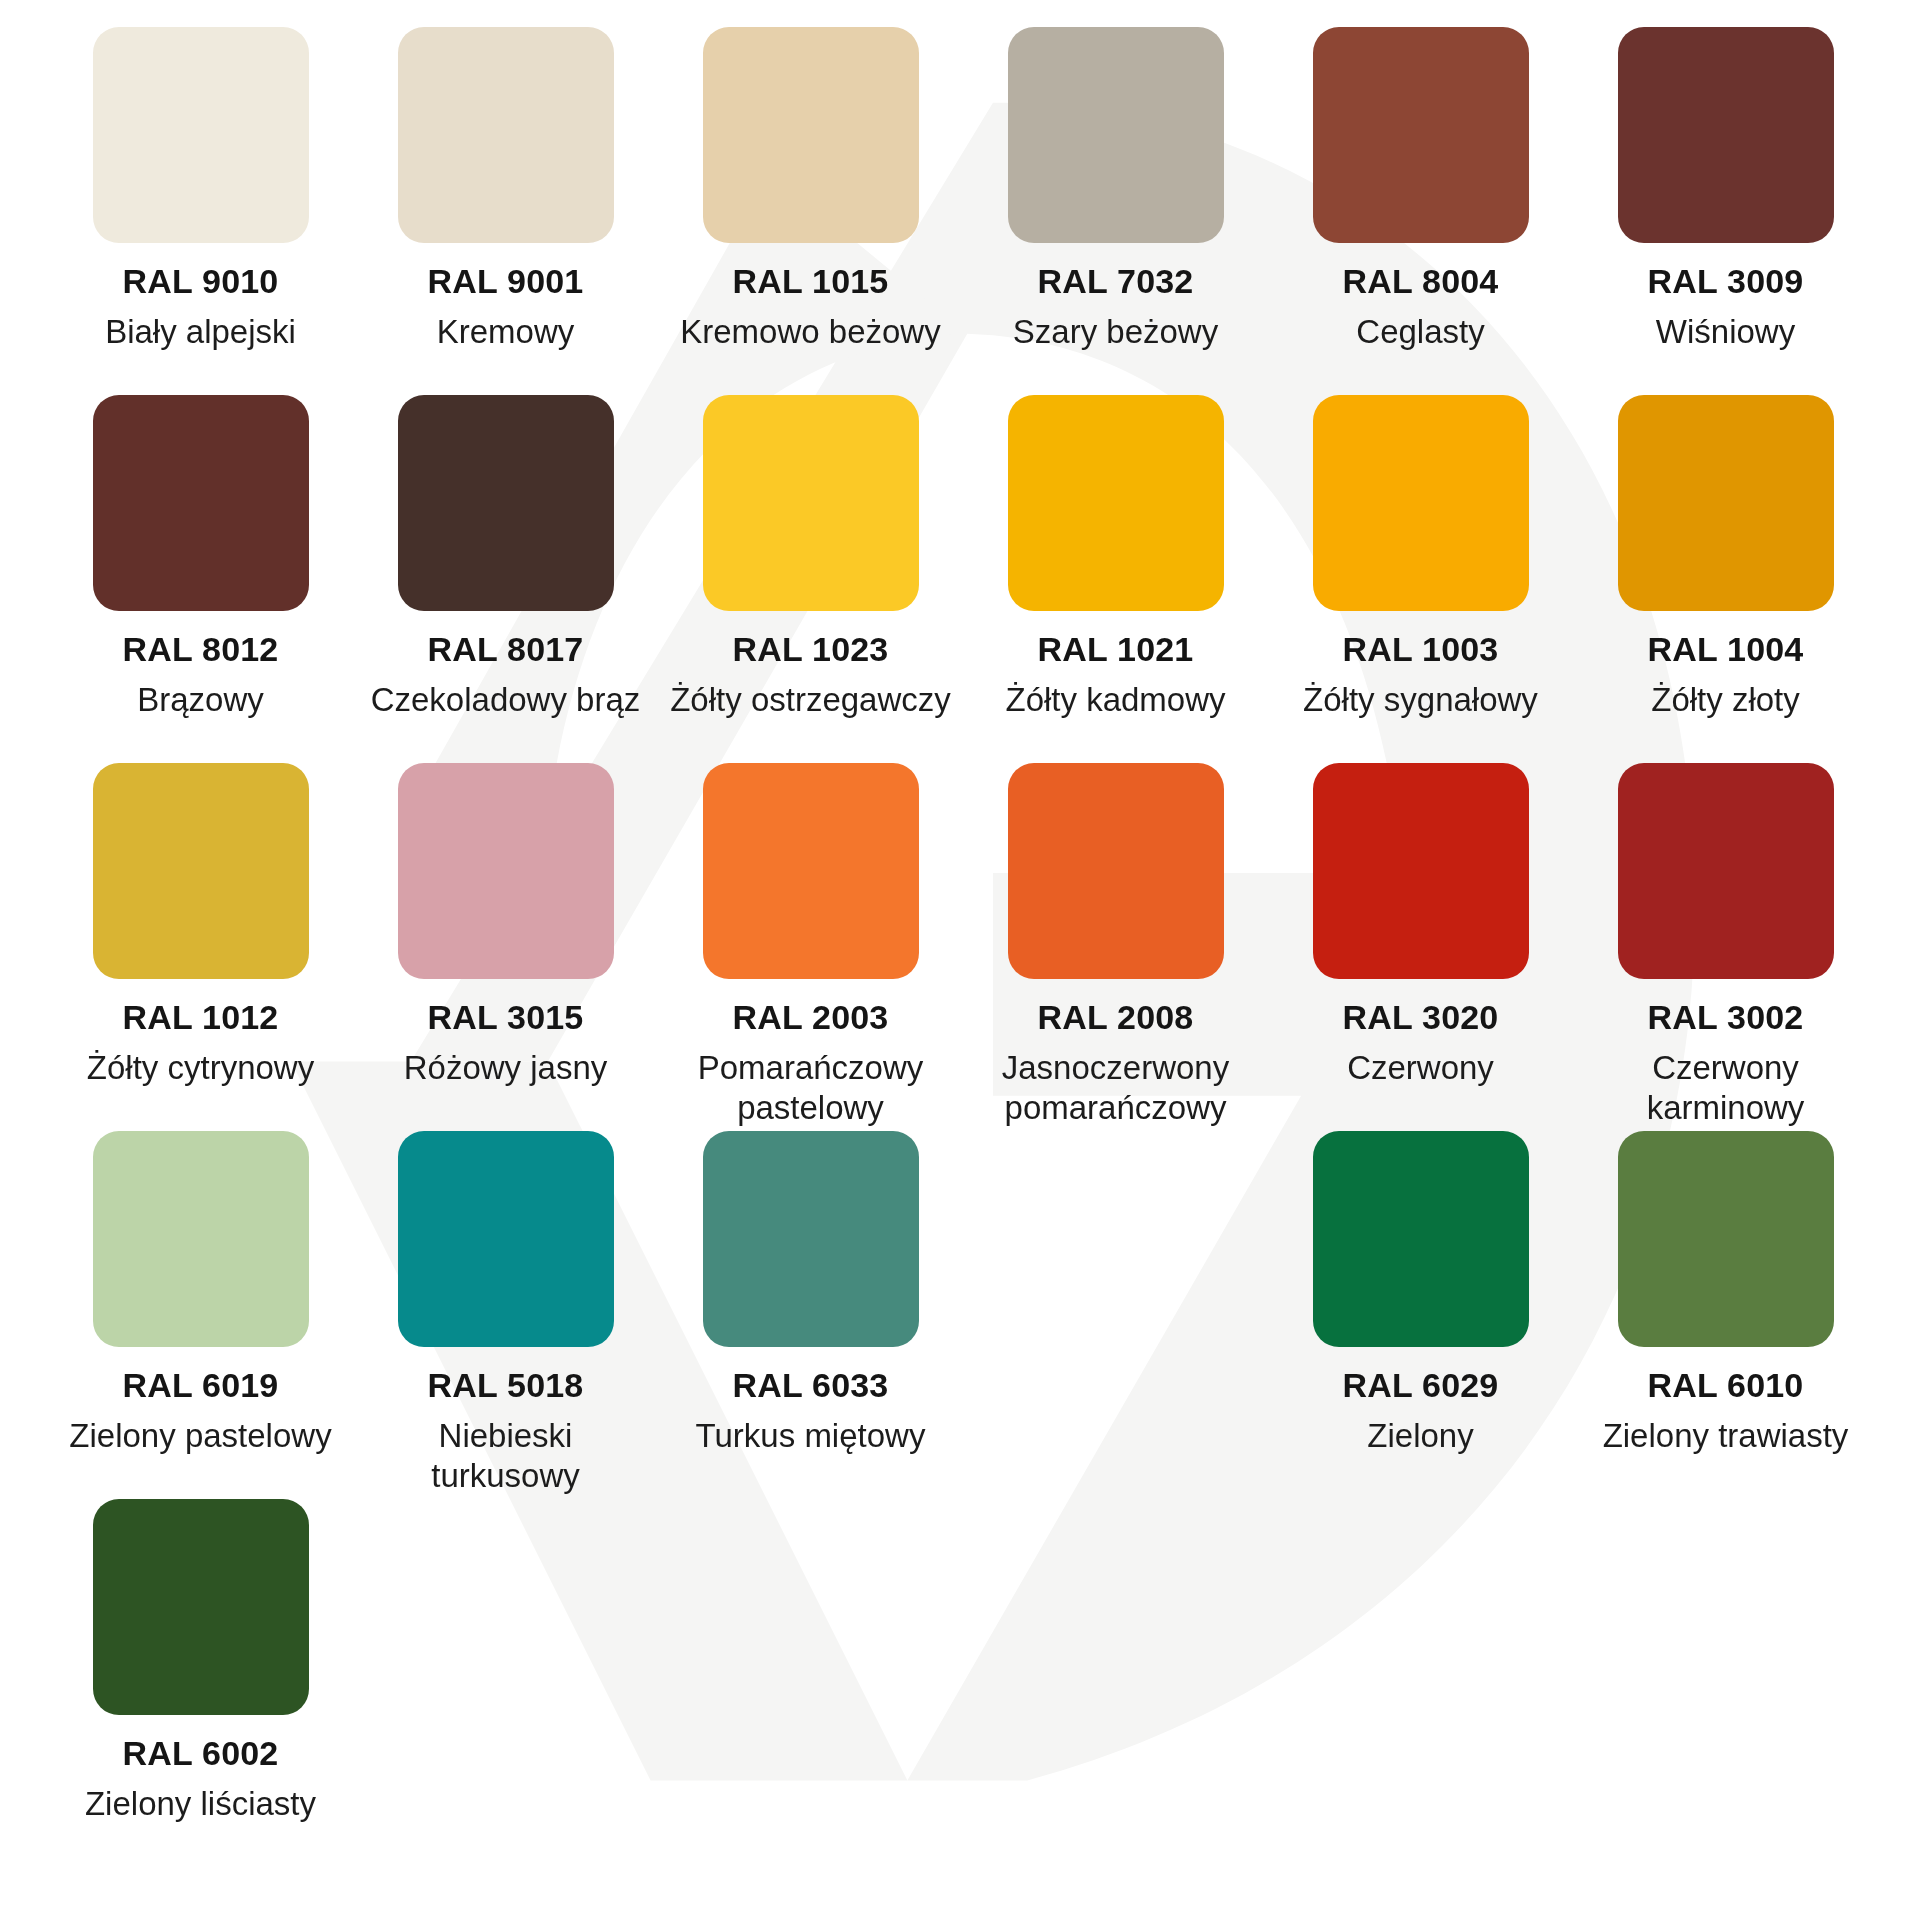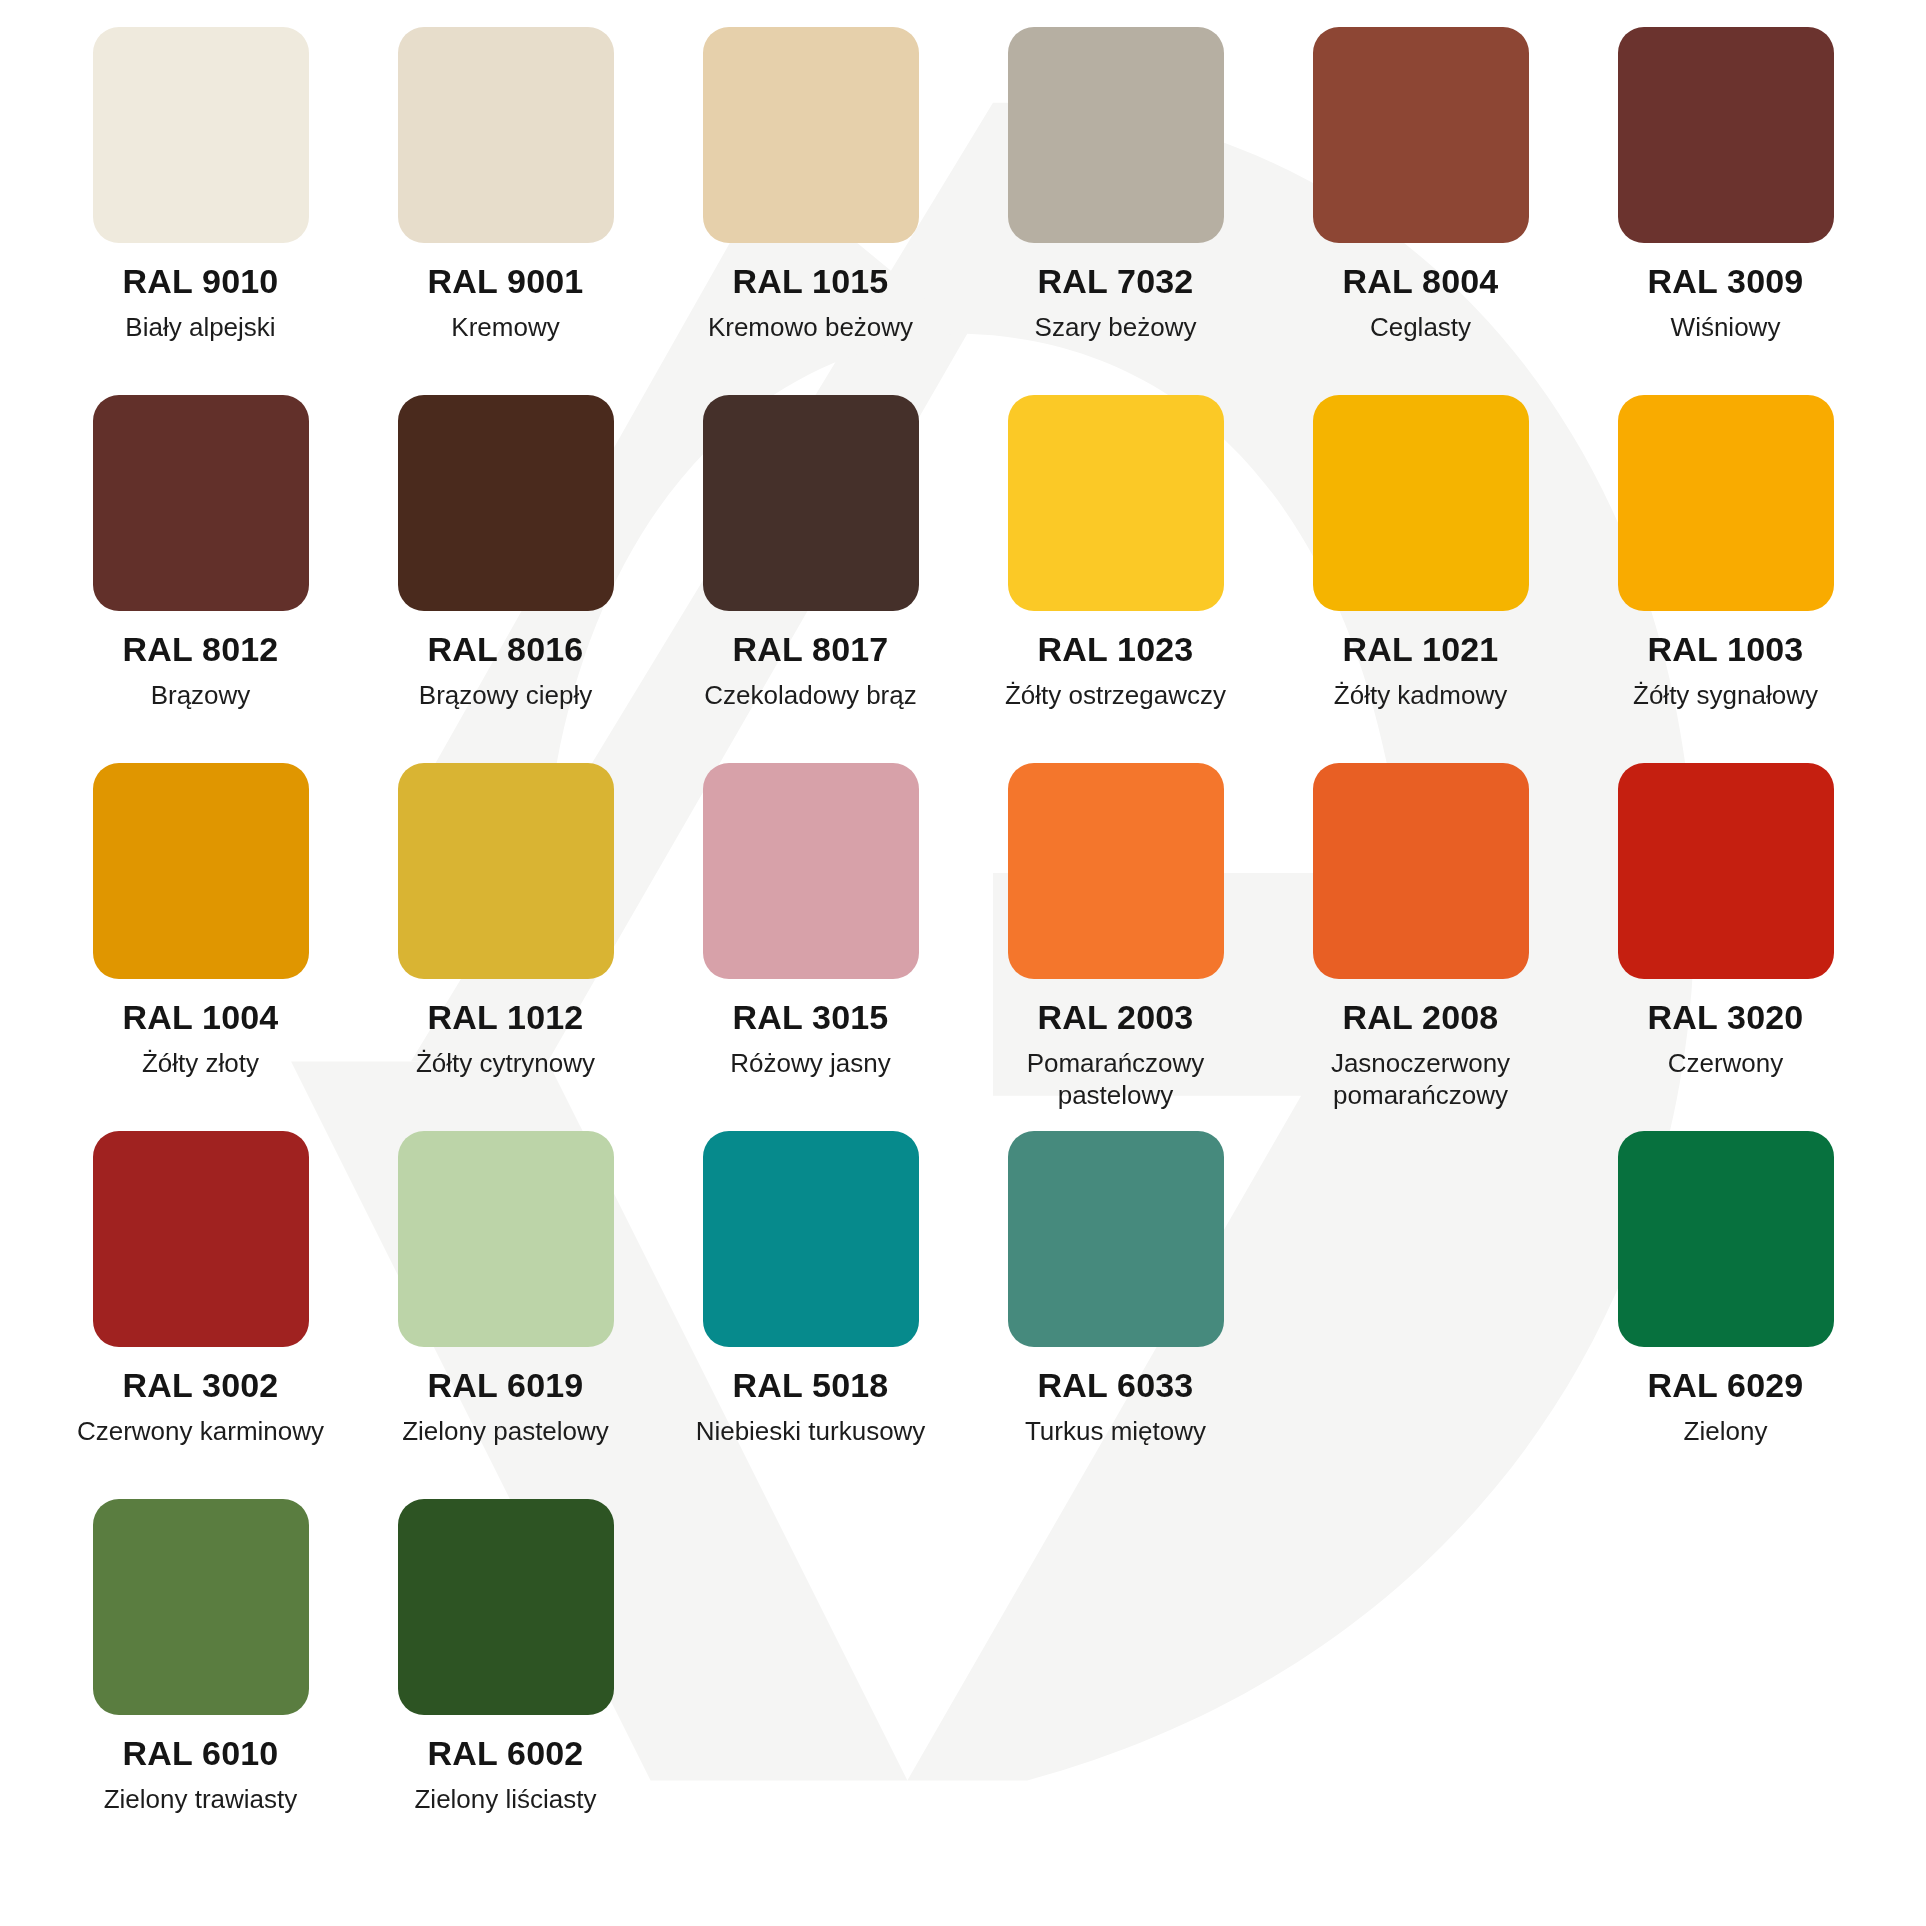--- a/index.html
+++ b/index.html
@@ -62,21 +62,21 @@
     font-weight: 700;
     color: #151515;
     letter-spacing: 0.2px;
     text-align: center;
     line-height: 1.05;
     white-space: nowrap;
   }
 
   .swatch-name {
     margin-top: 12px;
-    font-size: 26px;
+    font-size: 33px;
     font-weight: 400;
     color: #1c1c1c;
     text-align: center;
     line-height: 1.22;
     max-width: 283px;
   }
 
   .cell-empty .swatch-chip { visibility: hidden; }
   .cell-empty .swatch-code,
   .cell-empty .swatch-name { visibility: hidden; }
@@ -126,25 +126,20 @@
       <div class="swatch-chip" style="background: rgb(107, 51, 46);"></div>
       <div class="swatch-code">RAL 3009</div>
       <div class="swatch-name">Wiśniowy</div>
     </div>
     <div class="swatch-cell">
       <div class="swatch-chip" style="background: rgb(98, 48, 42);"></div>
       <div class="swatch-code">RAL 8012</div>
       <div class="swatch-name">Brązowy</div>
     </div>
     <div class="swatch-cell">
-      <div class="swatch-chip" style="background: rgb(74, 42, 29);"></div>
-      <div class="swatch-code">RAL 8016</div>
-      <div class="swatch-name">Brązowy ciepły</div>
-    </div>
-    <div class="swatch-cell">
       <div class="swatch-chip" style="background: rgb(69, 48, 42);"></div>
       <div class="swatch-code">RAL 8017</div>
       <div class="swatch-name">Czekoladowy brąz</div>
     </div>
     <div class="swatch-cell">
       <div class="swatch-chip" style="background: rgb(251, 201, 38);"></div>
       <div class="swatch-code">RAL 1023</div>
       <div class="swatch-name">Żółty ostrzegawczy</div>
     </div>
     <div class="swatch-cell">

